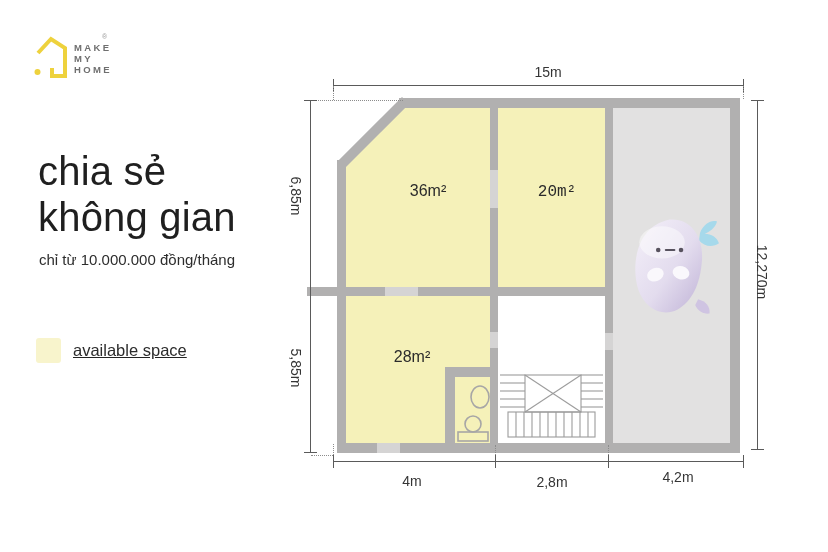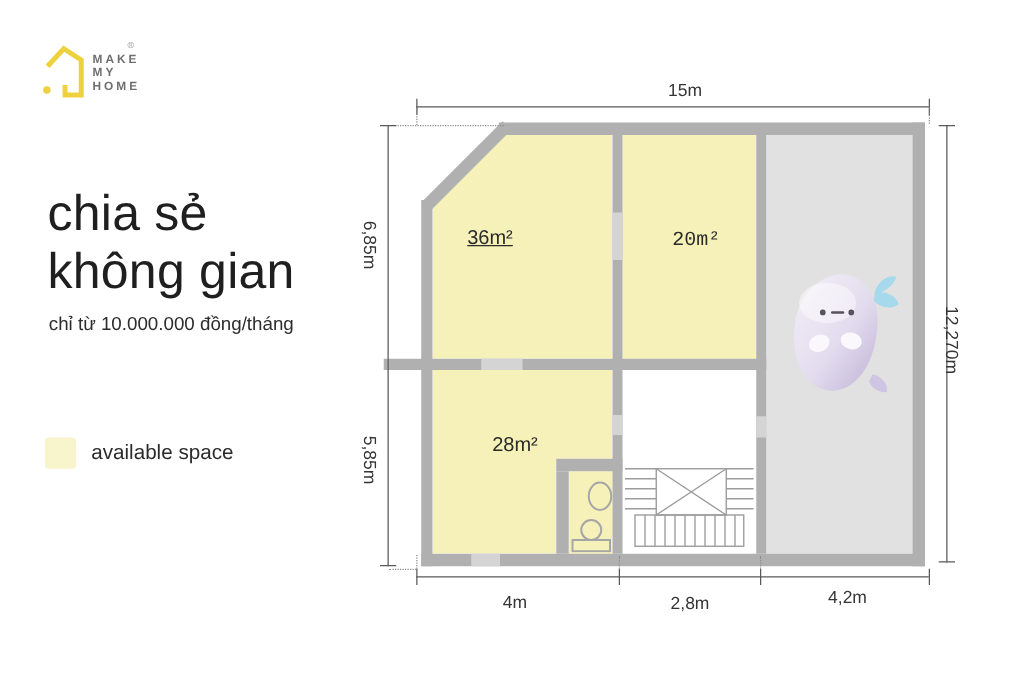--- a/index.html
+++ b/index.html
@@ -12,21 +12,21 @@
   .brand-text{position:absolute;left:40px;top:10px;font-size:9.5px;font-weight:bold;
               letter-spacing:2.4px;line-height:11px;color:#6f6f6f;}
   .brand-reg{position:absolute;left:68px;top:1px;font-size:7px;color:#9a9a9a;}
 
   
   .headline{position:absolute;left:38px;top:148px;font-size:40px;line-height:46px;
             font-weight:500;color:#1f1f1f;letter-spacing:0.2px;}
   .subtitle{position:absolute;left:39px;top:251px;font-size:15px;font-weight:500;color:#2d2d2d;}
 
   
-  .legend{position:absolute;left:36px;top:350px;}
+  .legend{position:absolute;left:36px;top:338px;text-decoration:underline;}
   .legend-row{display:flex;align-items:center;margin-bottom:8px;}
   .swatch{width:25px;height:25px;border-radius:3px;margin-right:12px;}
   .swatch.avail{background:#f8f4cc;}
   .swatch.unavail{background:#d7d7d7;}
   .legend-label{font-size:16.5px;color:#2c2c2c;}
 
   
   .fill-yellow{background:#f5f1b9;}
   .fill-gray{background:#e2e1e1;}
 
@@ -183,17 +183,17 @@
     <div class="abs dim-tick" style="left:495px;top:455px;width:1px;height:13px;"></div>
     <div class="abs dim-tick" style="left:608px;top:455px;width:1px;height:13px;"></div>
     <div class="abs dim-tick" style="left:743px;top:455px;width:1px;height:13px;"></div>
     <div class="abs dot-v" style="left:333px;top:444px;height:11px;"></div>
     <div class="abs dot-v" style="left:495px;top:445px;height:10px;"></div>
     <div class="abs dot-v" style="left:608px;top:445px;height:10px;"></div>
     <div class="dim-label" style="left:412px;top:481px;">4m</div>
     <div class="dim-label" style="left:552px;top:482px;">2,8m</div>
     <div class="dim-label" style="left:678px;top:477px;">4,2m</div>
 
-    <div class="room-label" style="left:392px;top:191px;text-decoration:underline;">36m²</div>
+    <div class="room-label" style="left:428px;top:191px;">36m²</div>
     <div class="room-label" style="left:557px;top:192px;font-family:Liberation Mono, monospace;">20m²</div>
     <div class="room-label" style="left:412px;top:357px;">28m²</div>
   </div>
 </div>
 
 </body></html>

